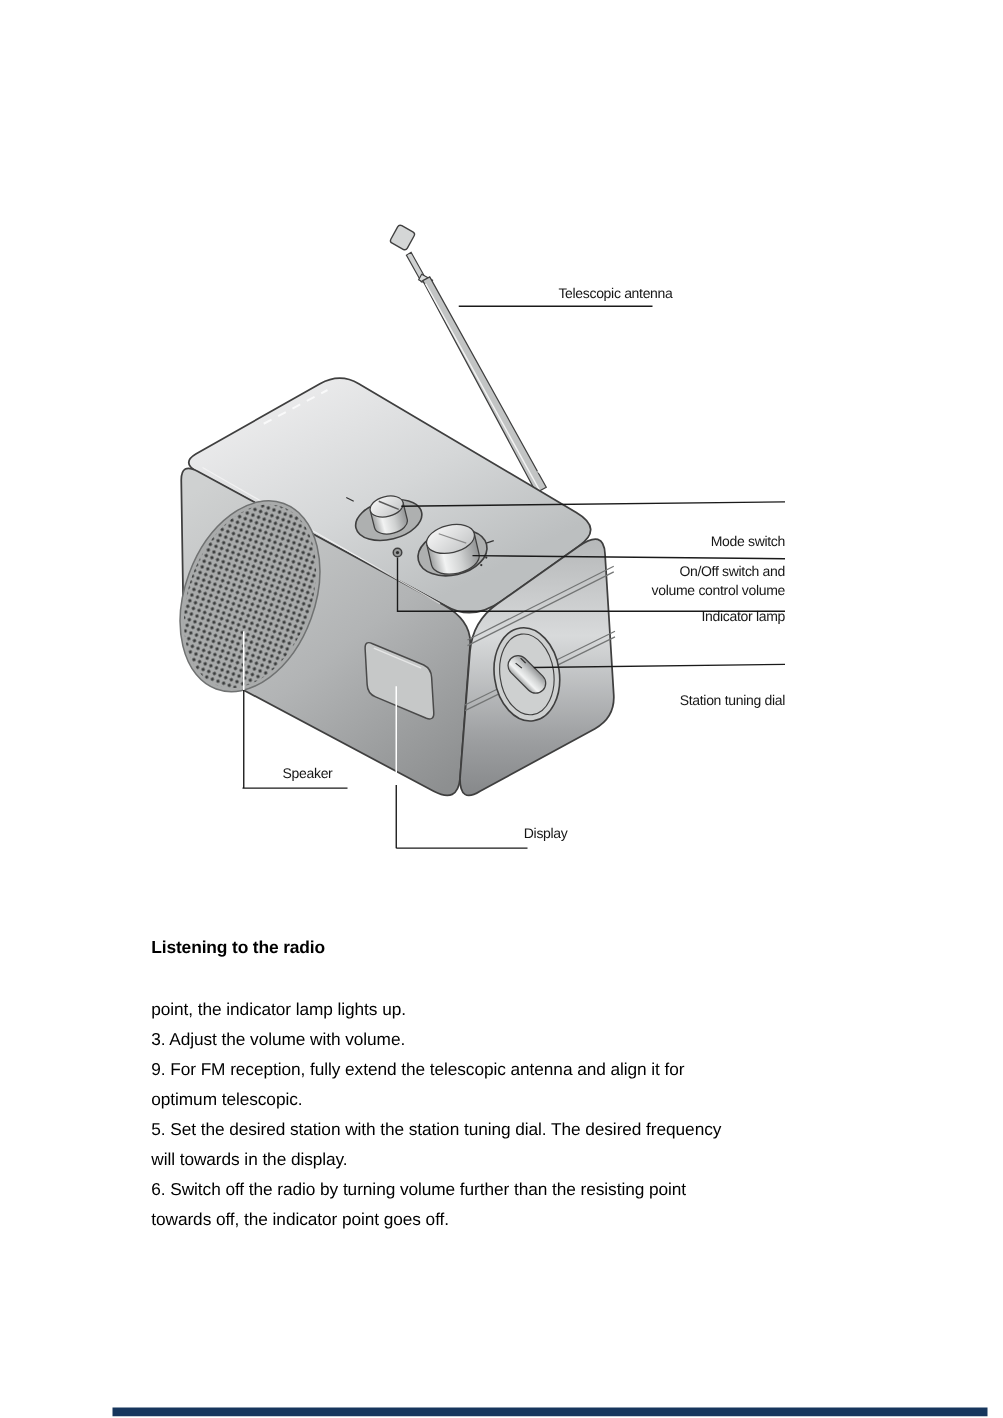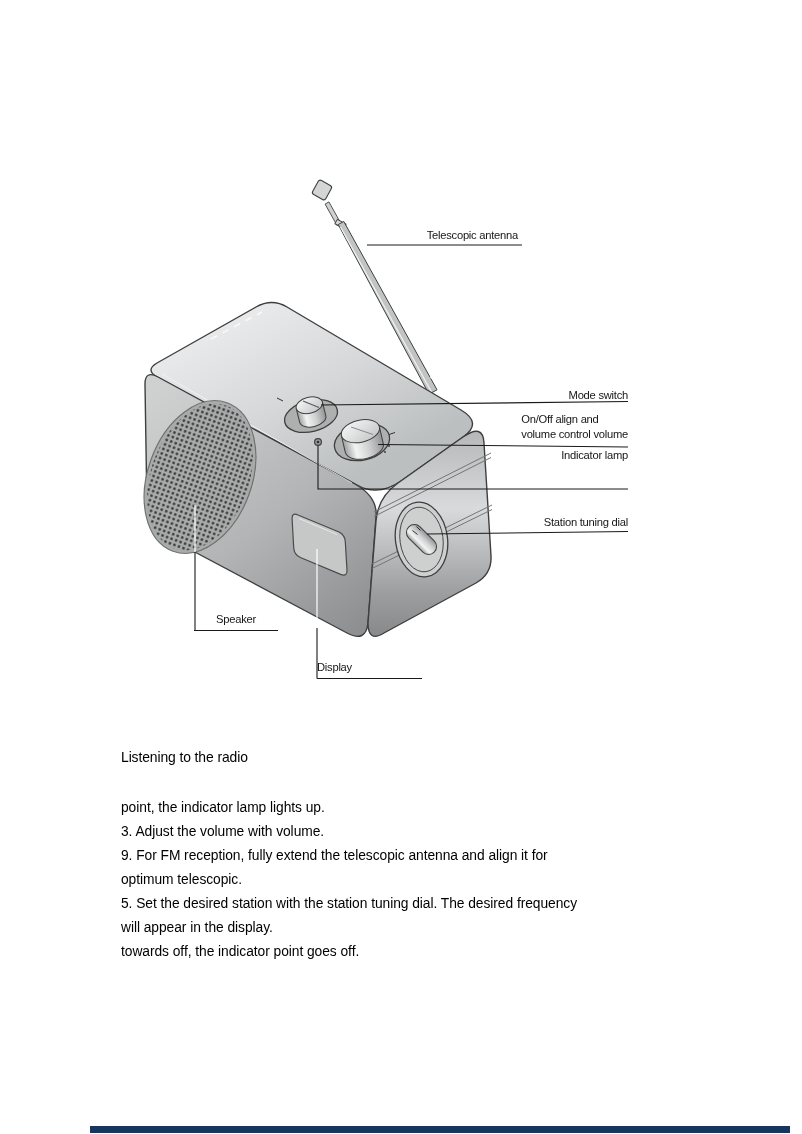--- a/index.html
+++ b/index.html
@@ -1,31 +1,31 @@
 <!DOCTYPE html>
 <html><head>
 <meta charset="utf-8">
 <style>
   html,body{margin:0;padding:0;background:#ffffff;}
   body{width:802px;height:1134px;position:relative;overflow:hidden;
        font-family:"Liberation Sans",sans-serif;}
   .diagram-svg{position:absolute;left:0;top:0;}
   .dlabel{position:absolute;font-size:11.2px;line-height:14.8px;color:#161616;
           letter-spacing:-0.25px;white-space:nowrap;}
-  .dlabel.right-col{right:174px;}
+  .dlabel.right-col{right:174px;text-align:right;margin-top:39px;}
   .dlabel b{font-weight:normal;}
-  .label-telescopic{right:284px;top:228px;text-align:center;}
+  .label-telescopic{right:264px;top:228px;text-align:center;}
   .label-mode{top:388px;}
   .label-onoff{top:412px;}
   .label-indicator{top:448px;}
   .label-station{top:515px;}
-  .label-speaker{left:194px;width:84px;top:612px;text-align:center;}
-  .label-display{left:317px;width:105px;top:660px;}
+  .label-speaker{left:204px;width:84px;top:612px;text-align:center;}
+  .label-display{left:317px;width:105px;top:660px;text-align:right;padding-left:32px;}
   .instructions{position:absolute;left:121px;top:745px;width:600px;color:#000;}
-  .instructions .heading{font-size:13.9px;font-weight:normal;line-height:24px;letter-spacing:-0.1px;}
+  .instructions .heading{font-size:13.9px;font-weight:bold;line-height:24px;letter-spacing:-0.1px;}
   .instructions .lines{margin-top:27px;}
   .instructions .iline{font-size:13.8px;line-height:24px;height:24px;letter-spacing:-0.05px;}
   .footer-bar{position:absolute;left:90px;top:1126px;width:700px;height:7px;background:#17365d;}
 </style>
 </head>
 <body>
 
 <svg class="diagram-svg" width="802" height="1134" viewBox="0 0 802 1134">
   <defs>
     <linearGradient id="topG" gradientUnits="userSpaceOnUse" x1="230" y1="300" x2="330" y2="490">
@@ -136,36 +136,37 @@
   <g stroke="#ffffff" stroke-width="1.2" fill="none">
     <path d="M195,505 L195,552"></path>
     <path d="M317,549 L317,628"></path>
   </g>
 </svg>
 
 <div class="dlabel label-telescopic">Telescopic antenna</div>
 
 <div class="dlabel right-col label-mode">Mode switch</div>
 
-<div class="dlabel right-col label-onoff"><span>On/Off align and</span><br><span>volume control </span><b>volume</b></div>
+<div class="dlabel right-col label-onoff"><span>On/Off switch and</span><br><span>volume control </span><b>volume</b></div>
 
 <div class="dlabel right-col label-indicator">Indicator lamp</div>
 
 <div class="dlabel right-col label-station"><span>Station </span><b>tuning</b><span> dial</span></div>
 
 <div class="dlabel label-speaker">Speaker</div>
 
 <div class="dlabel label-display">Display</div>
 
 <div class="instructions">
   <div class="heading">Listening to the radio</div>
   <div class="lines">
     <div class="iline">point, the indicator lamp lights up.</div>
     <div class="iline">3. Adjust the volume with volume.</div>
     <div class="iline">9. For FM reception, fully extend the telescopic antenna and align it for</div>
     <div class="iline">optimum telescopic.</div>
     <div class="iline">5. Set the desired station with the station tuning dial. The desired frequency</div>
-    <div class="iline">will appear in the display.</div>
+    <div class="iline">will towards in the display.</div>
+    <div class="iline">6. Switch off the radio by turning volume further than the resisting point</div>
     <div class="iline">towards off, the indicator point goes off.</div>
   </div>
 </div>
 
 <div class="footer-bar" style="background:#17365d"></div>
 
 </body></html>

